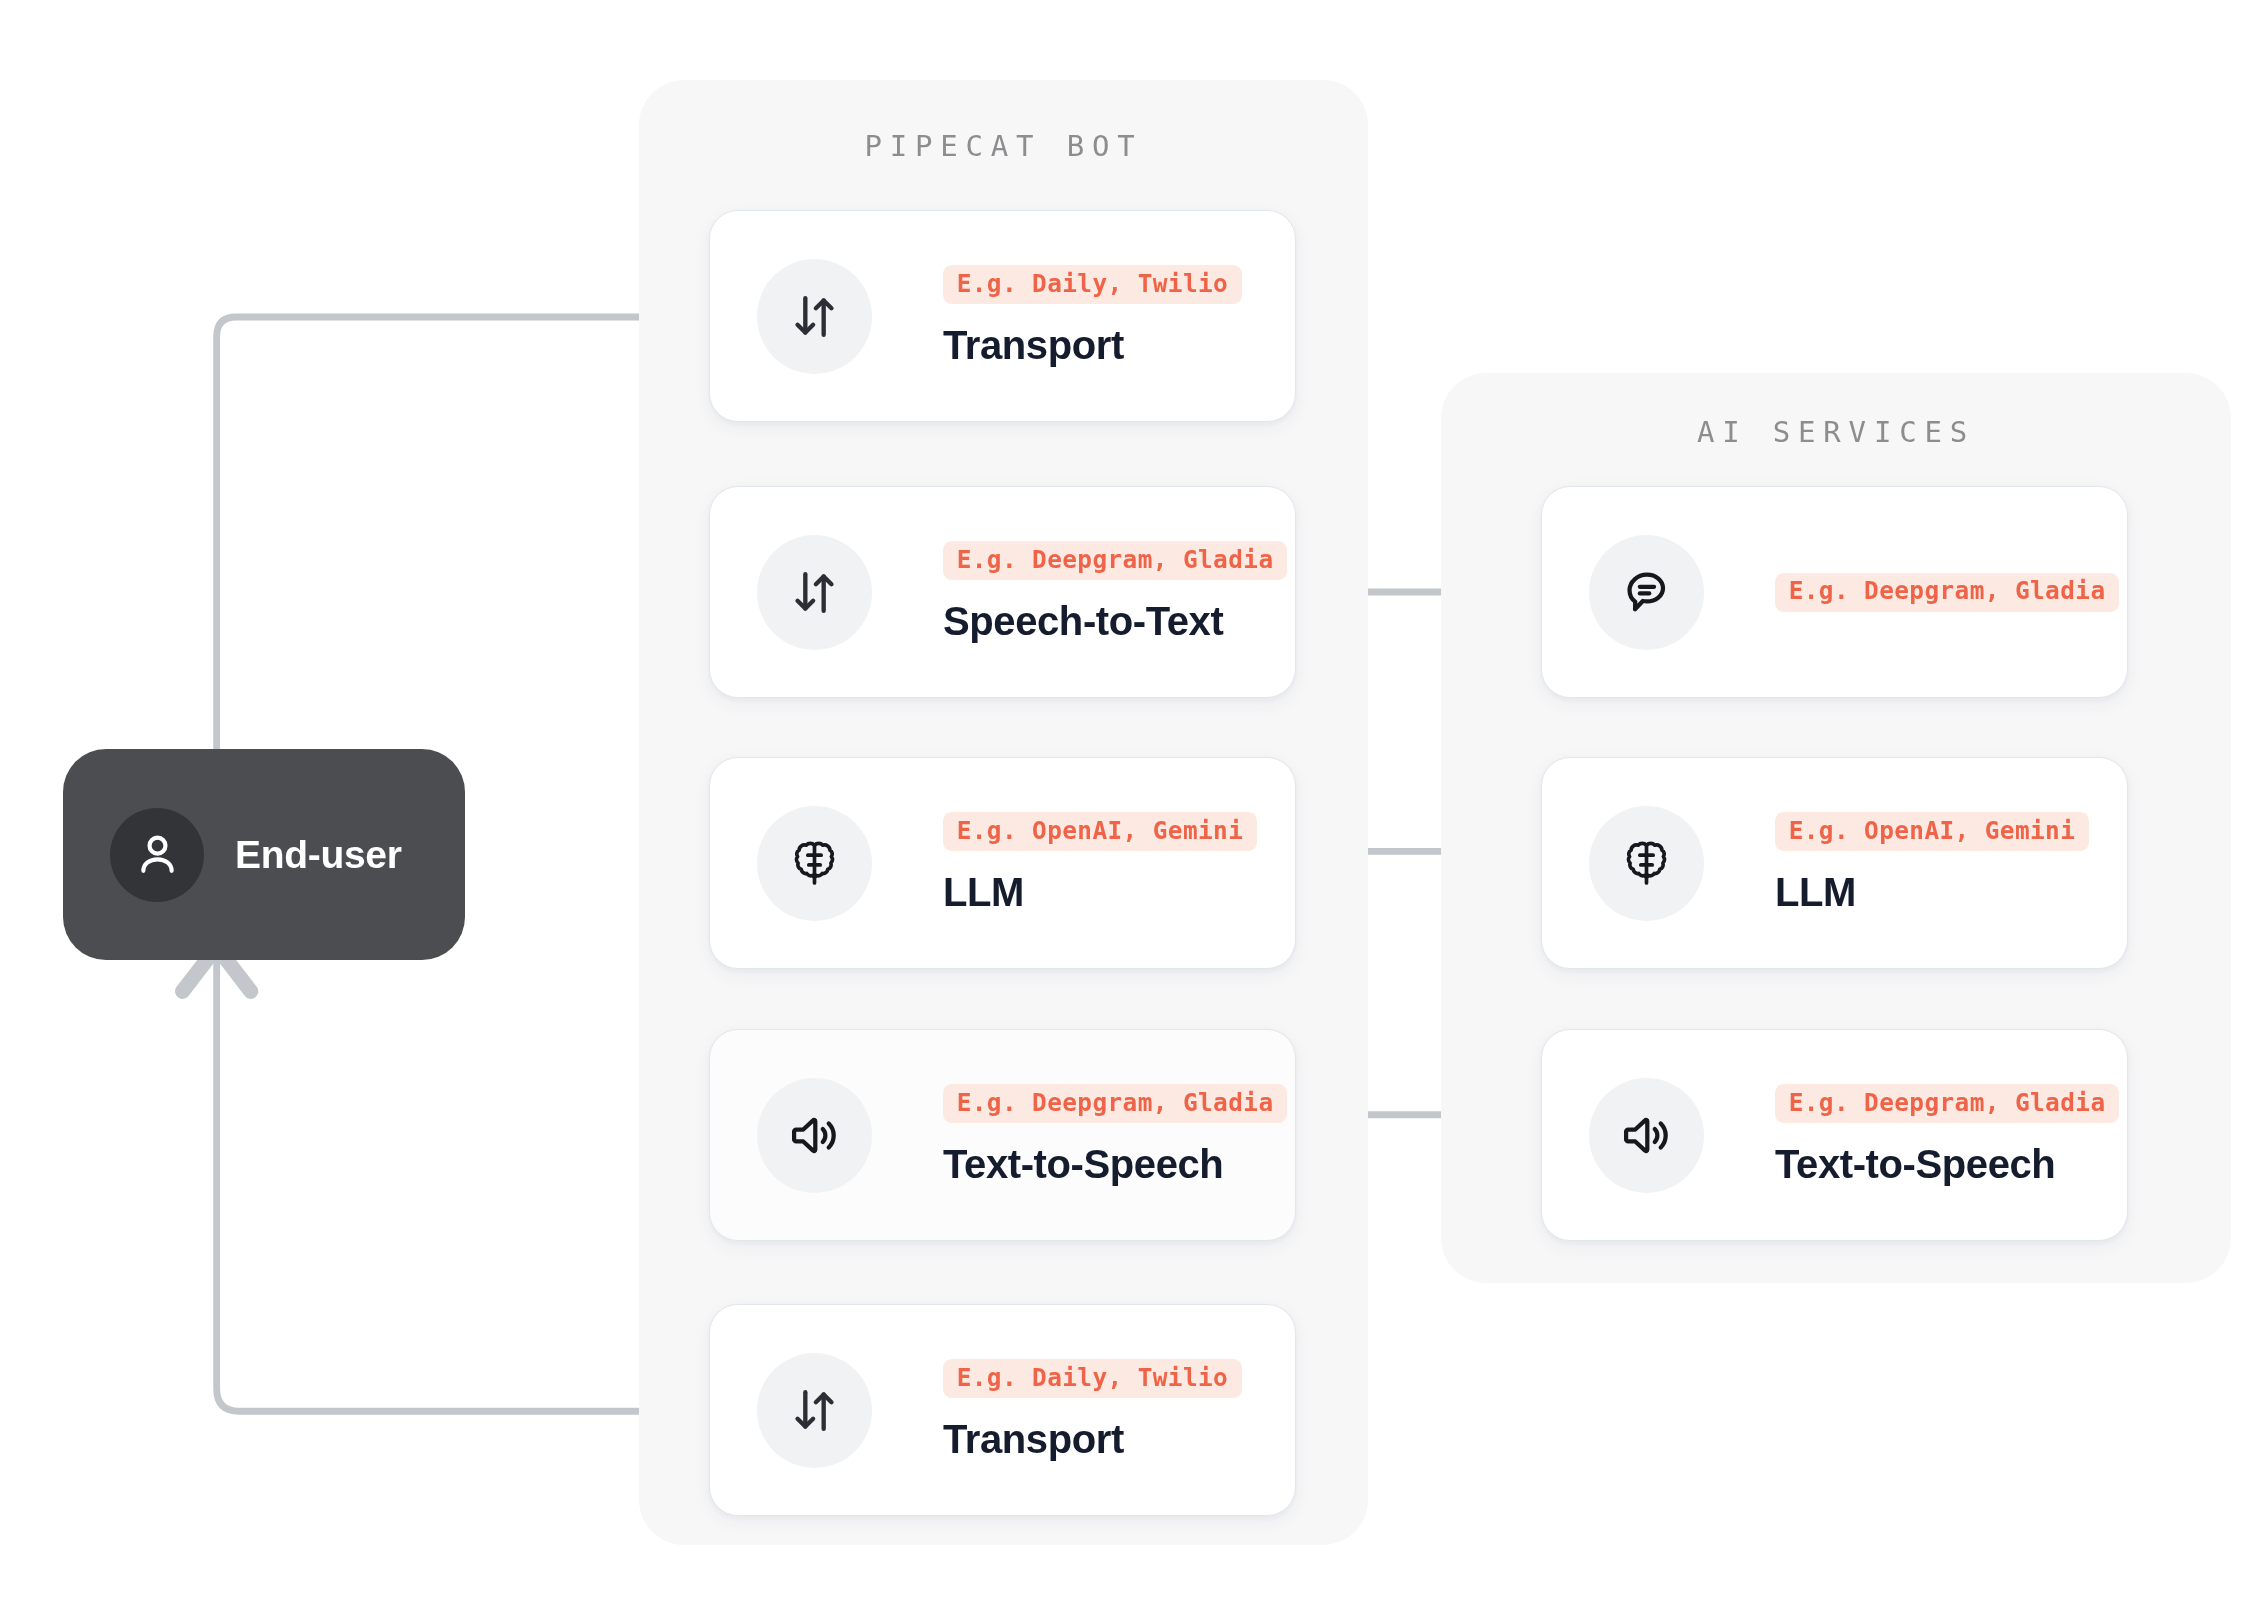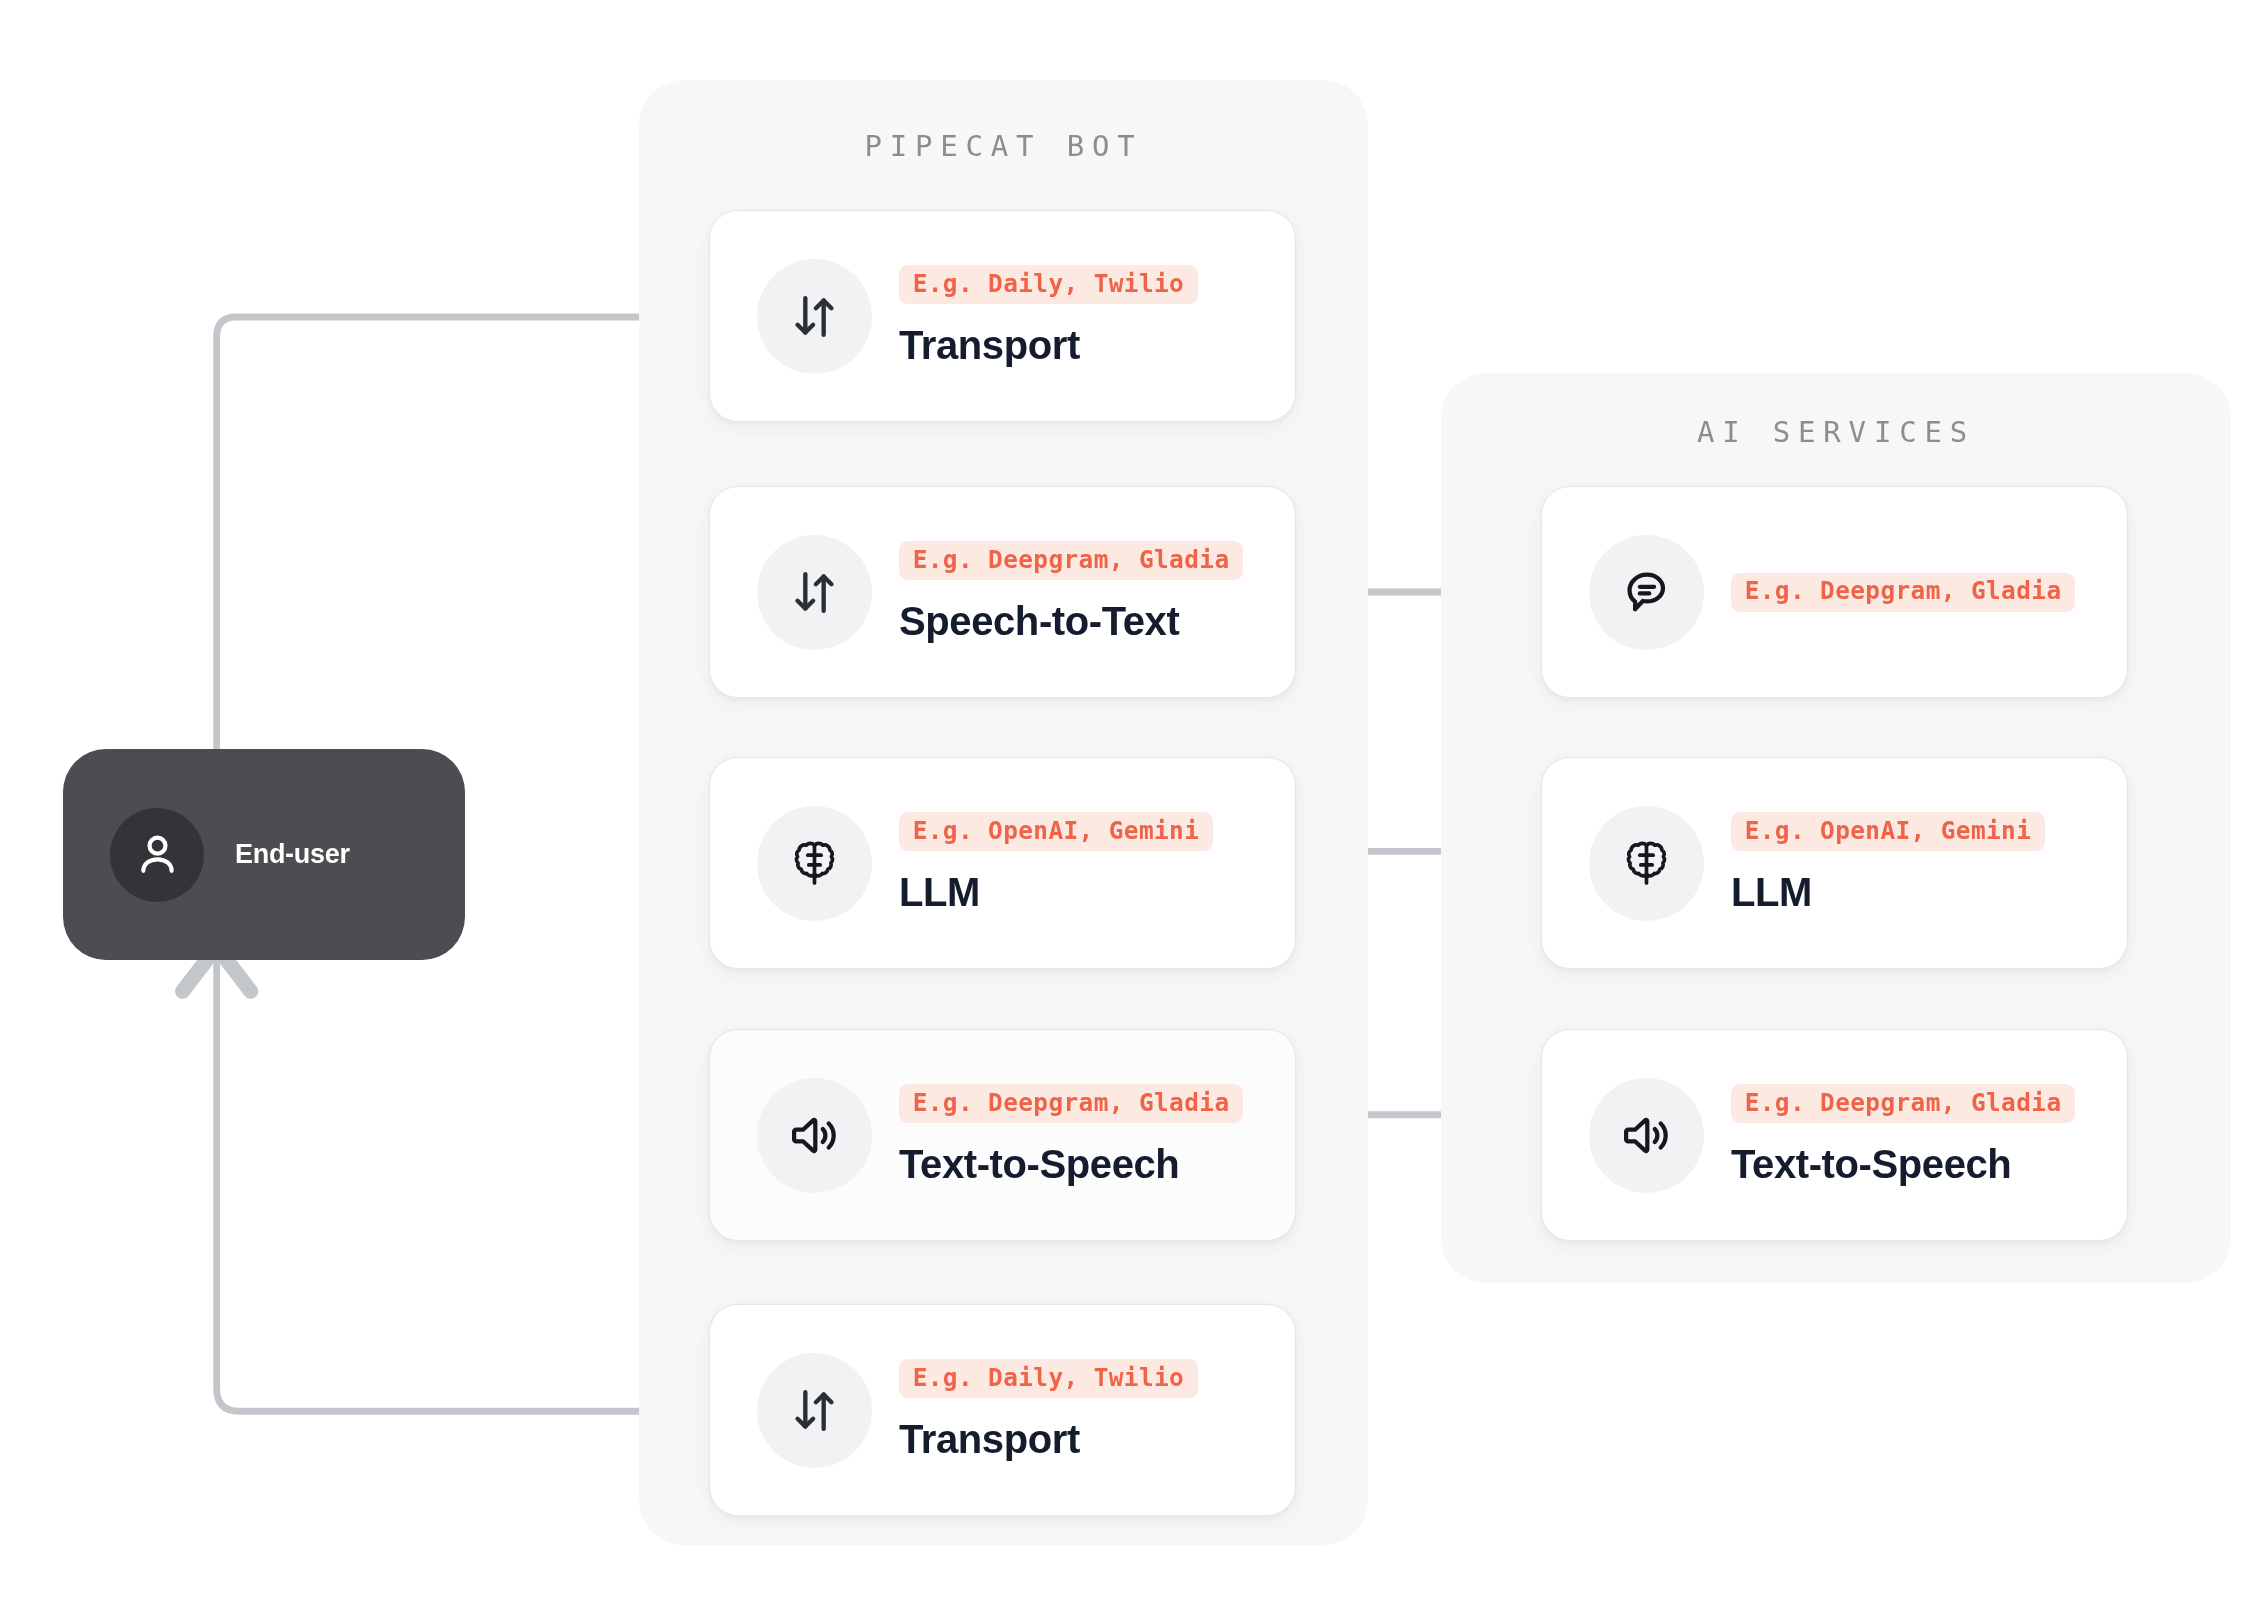--- a/index.html
+++ b/index.html
@@ -33,20 +33,21 @@
   .card{
     position:absolute;
     background:#ffffff;
     border:1.5px solid #e2e7ee;
     border-radius:29px;
     box-shadow:0 5.9px 17.6px rgba(40,50,70,.055), 0 2px 4.9px rgba(40,50,70,.04);
     display:flex;
     align-items:center;
     box-sizing:border-box;
     padding-left:47px;
+    gap:44px;
   }
   .card.soft{background:#fcfcfd;}
   .icon-circle{
     width:115px;height:115px;
     border-radius:50%;
     background:#f1f2f3;
     flex:0 0 115px;
     display:flex;align-items:center;justify-content:center;
   }
   .icon-circle svg{display:block;}
@@ -91,21 +92,21 @@
   }
   .enduser .avatar{
     width:94px;height:94px;border-radius:50%;
     background:#333438;
     display:flex;align-items:center;justify-content:center;
     flex:0 0 94px;
   }
   .enduser .label{
     margin-left:31px;
     color:#ffffff;
-    font-size:27px;
+    font-size:39px;
     font-weight:700;
     letter-spacing:-0.3px;
     white-space:nowrap;
   }
 
   
   #wires{position:absolute;left:0;top:0;width:2263px;height:1619px;pointer-events:none;}
 </style>
 </head>
 <body>

